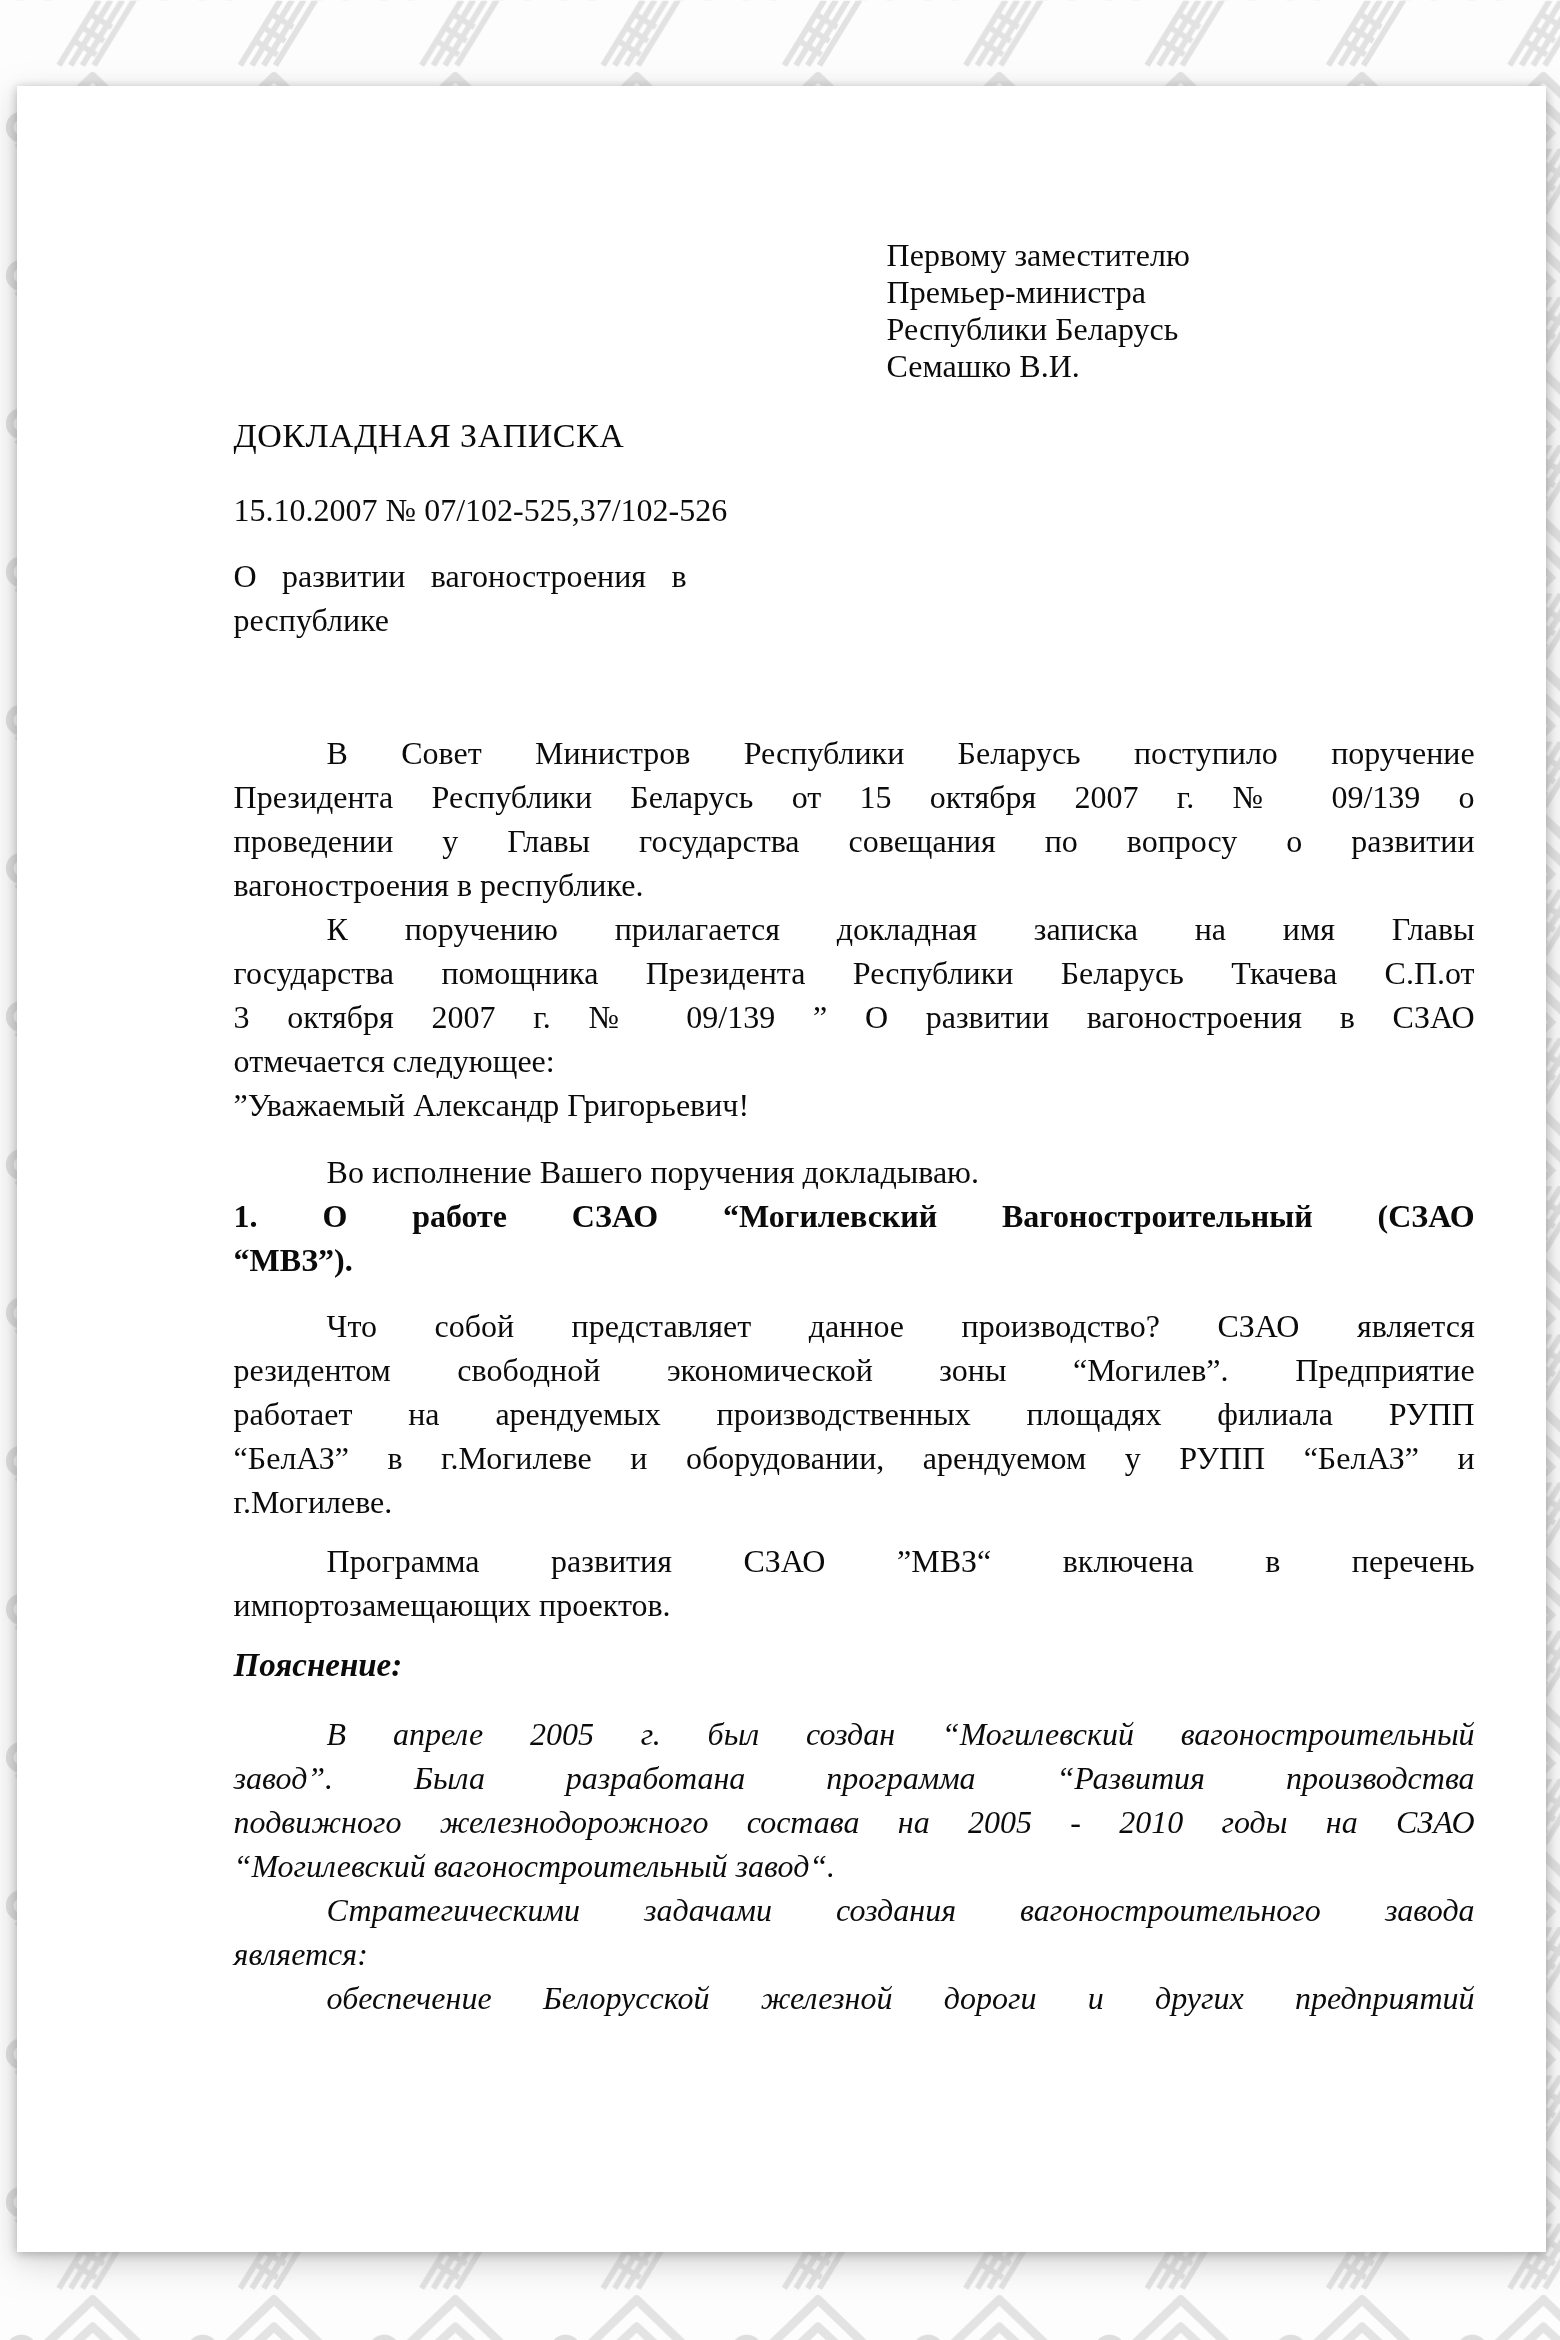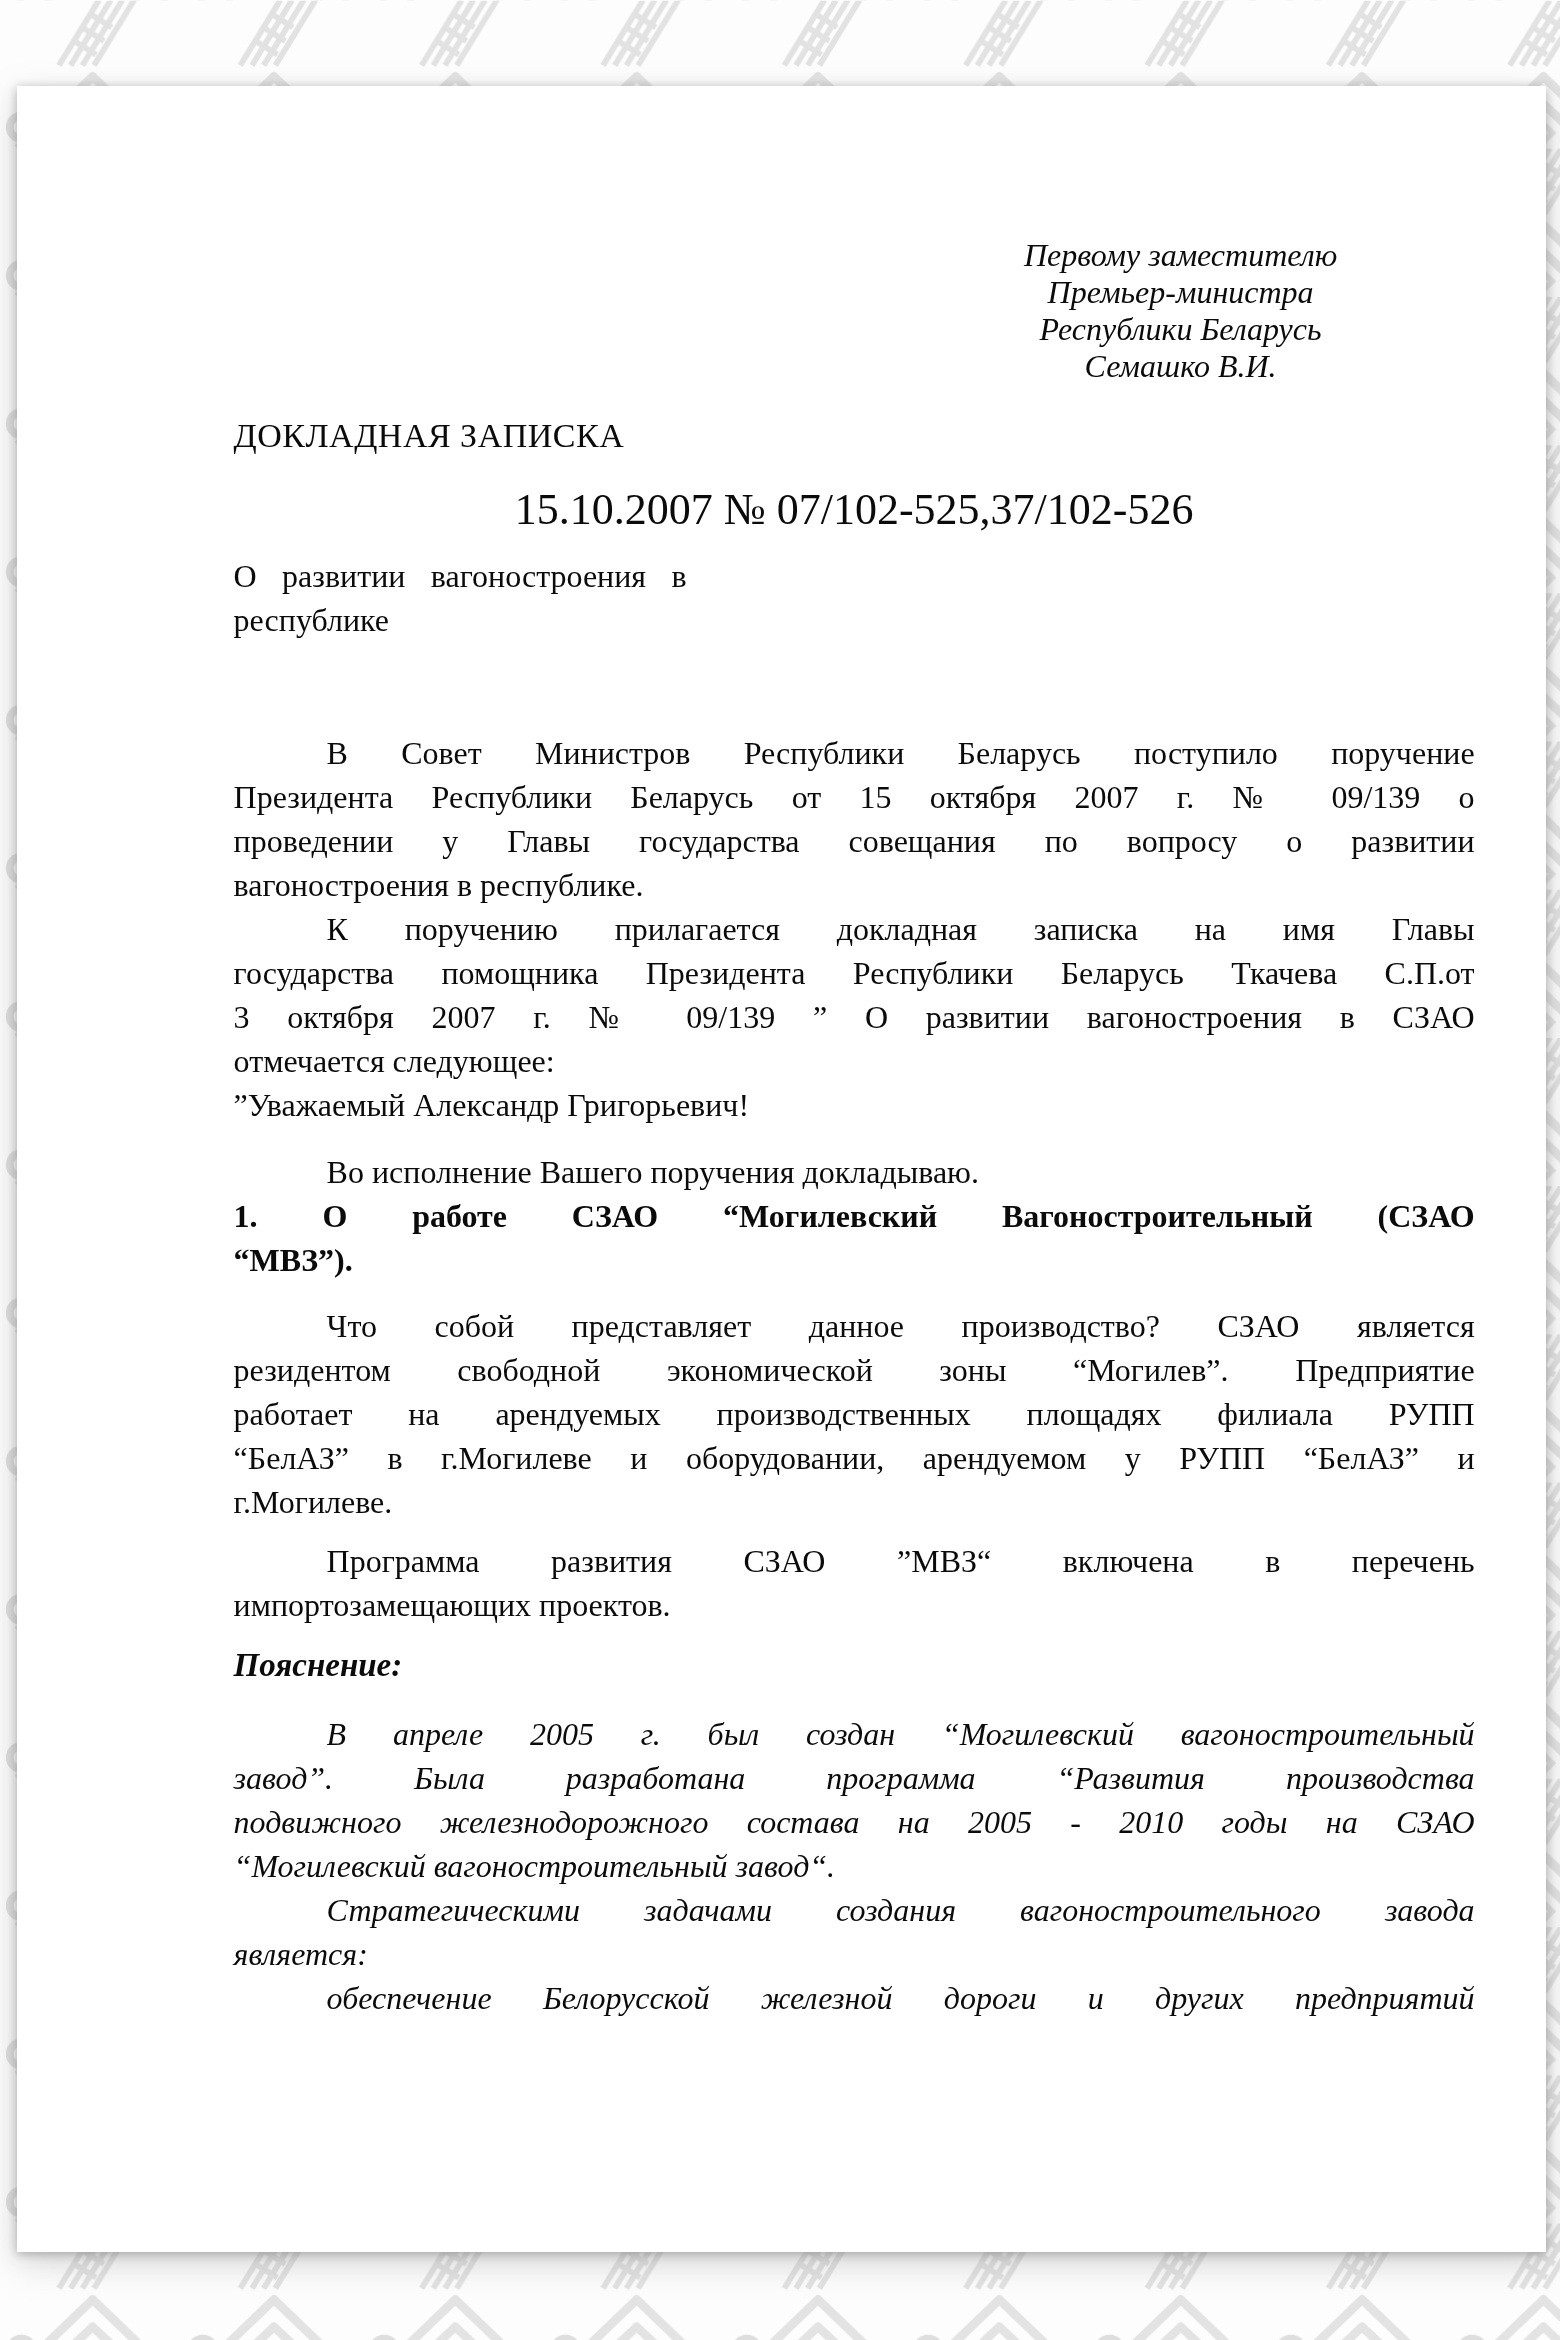--- a/index.html
+++ b/index.html
@@ -30,32 +30,30 @@
     box-shadow: 0 2px 9.8px rgba(120,120,120,0.55), 0 11.7px 33px rgba(140,140,140,0.35);
     box-sizing: border-box;
     padding: 151px 71px 0 217px;
     color: #0b0b0b;
     font-size: 32px;
     line-height: 44px;
   }
   .addressee {
     margin-left: 653px;
     line-height: 37px;
-    text-align: center;
-    font-style: italic;
+    text-align: left;
   }
   .doc-title {
     margin-top: 29px;
     font-size: 34px;
     letter-spacing: 0.5px;
   }
   .doc-date {
     margin-top: 30px;
-    font-size: 44px;
-    text-align: center;
+    font-size: 32px;
   }
   .subject {
     margin-top: 22.4px;
     width: 453px;
   }
   .ln  { text-align: justify; text-align-last: justify; }
   .lnl { text-align: left; }
   .ind { text-indent: 93px; }
   .par-p1        { margin-top: 89px; }
   .par-p2        { margin-top: 0; }

